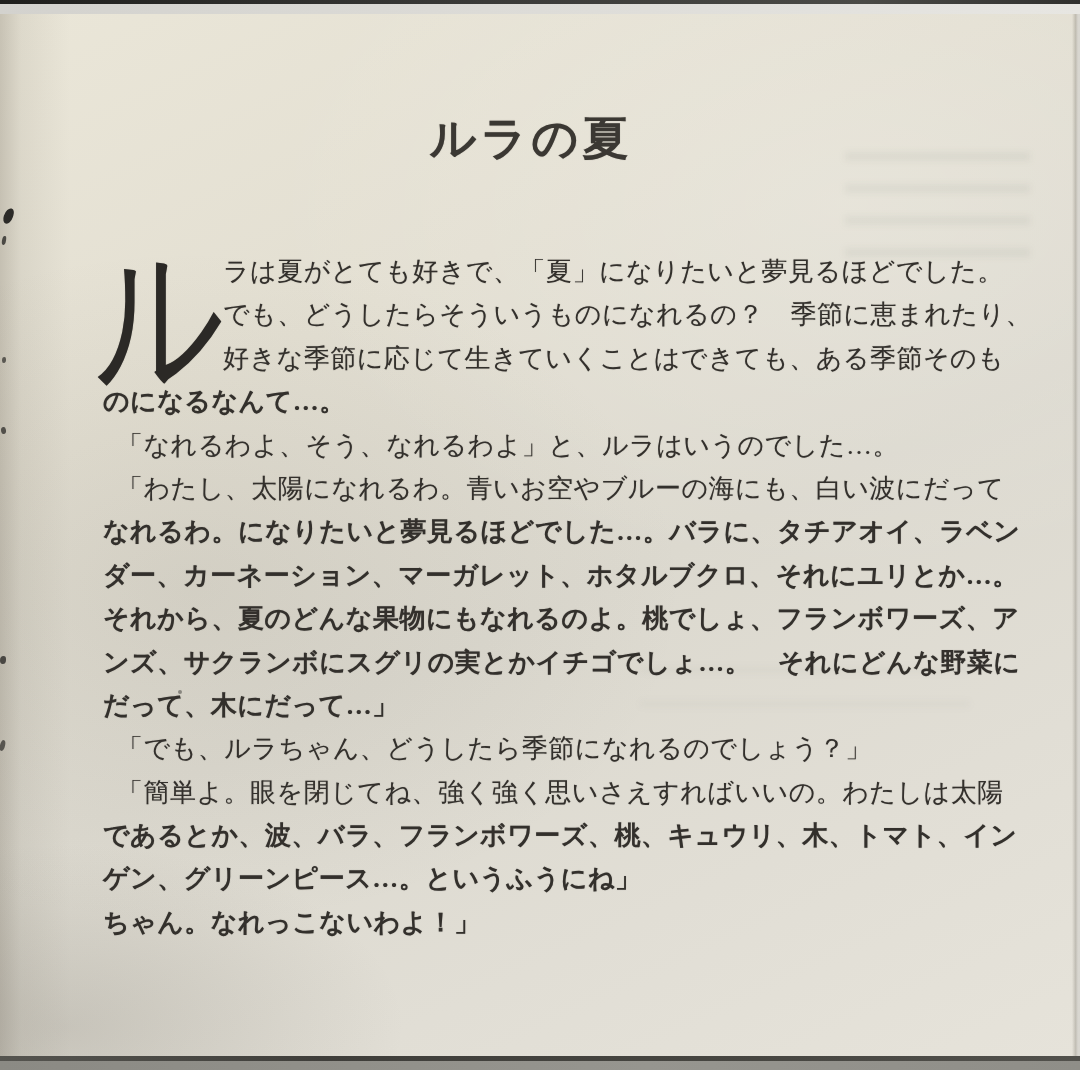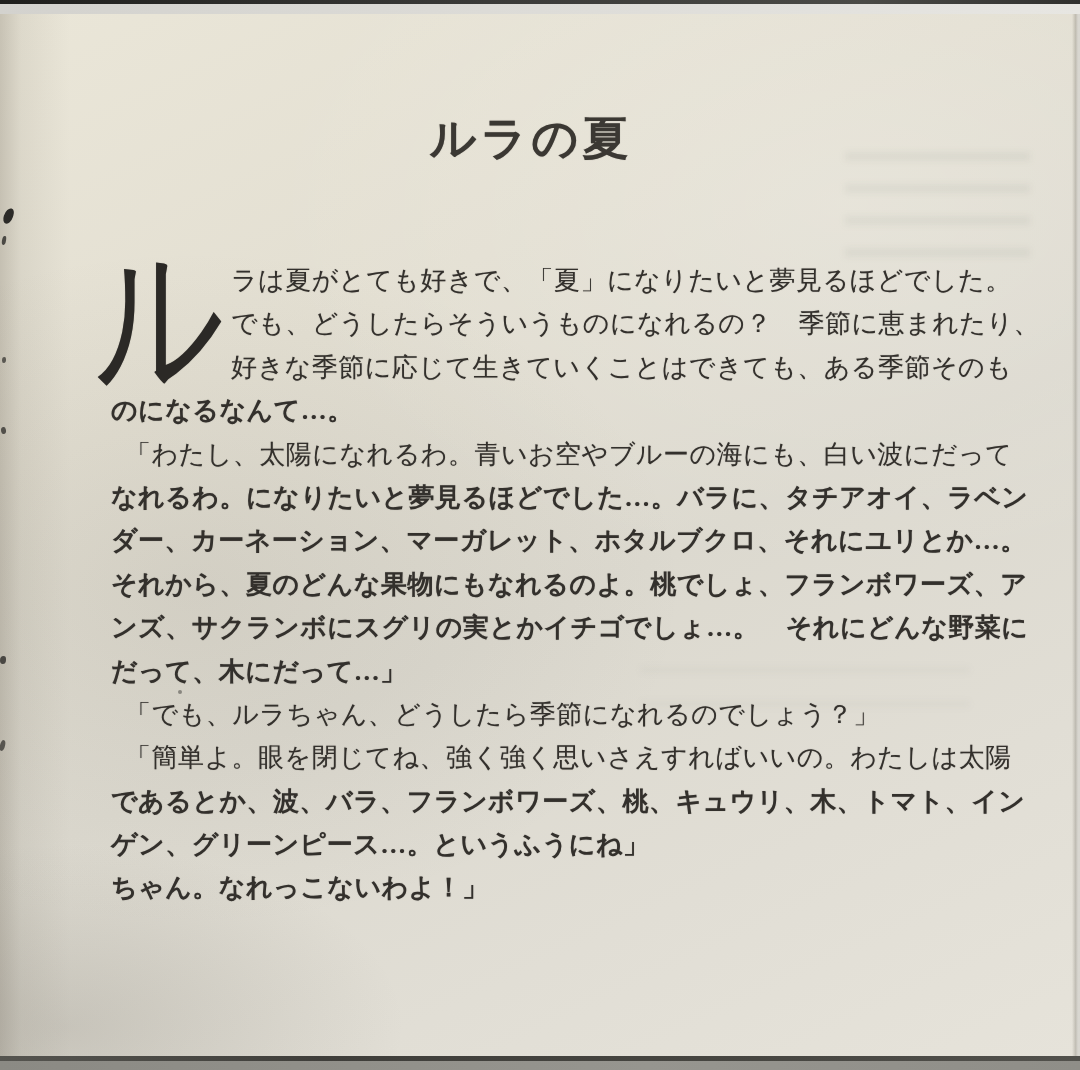--- a/index.html
+++ b/index.html
@@ -88,24 +88,23 @@
   }
 
   .dropcap {
     position:absolute; left:94px; top:234px;
     font-size:168px; line-height:1; color:#2b2926;
     transform:scaleX(0.76); transform-origin:left top;
     text-shadow:0 0 1px rgba(43,41,38,0.4);
   }
 
   .body-lines {
-    position:absolute; left:103px; top:259px; width:886px;
+    position:absolute; left:103px; top:250px; width:886px;
     color:#33302c;
     text-shadow:0 0 1px rgba(51,48,44,0.38);
-    margin-left:8px;
   }
   .line {
     height:43.4px; line-height:43.4px;
     font-size:26px; letter-spacing:0.5px;
     white-space:nowrap;
   }
   .line.dropcap-offset { padding-left:120px; }
   .line.indent { padding-left:14px; }
   .line.flush { padding-left:0;font-weight:bold; }
 </style>
@@ -124,20 +123,21 @@
 
   <h1 class="title">ルラの夏</h1>
 
   <div class="dropcap">ル</div>
 
   <div class="body-lines">
       <div class="line dropcap-offset">ラは夏がとても好きで、「夏」になりたいと夢見るほどでした。</div>
       <div class="line dropcap-offset">でも、どうしたらそういうものになれるの？　季節に恵まれたり、</div>
       <div class="line dropcap-offset">好きな季節に応じて生きていくことはできても、ある季節そのも</div>
       <div class="line flush">のになるなんて…。</div>
+      <div class="line indent">「なれるわよ、そう、なれるわよ」と、ルラはいうのでした…。</div>
       <div class="line indent">「わたし、太陽になれるわ。青いお空やブルーの海にも、白い波にだって</div>
       <div class="line flush">なれるわ。になりたいと夢見るほどでした…。バラに、タチアオイ、ラベン</div>
       <div class="line flush">ダー、カーネーション、マーガレット、ホタルブクロ、それにユリとか…。</div>
       <div class="line flush">それから、夏のどんな果物にもなれるのよ。桃でしょ、フランボワーズ、ア</div>
       <div class="line flush">ンズ、サクランボにスグリの実とかイチゴでしょ…。　それにどんな野菜に</div>
       <div class="line flush">だって、木にだって…」</div>
       <div class="line indent">「でも、ルラちゃん、どうしたら季節になれるのでしょう？」</div>
       <div class="line indent">「簡単よ。眼を閉じてね、強く強く思いさえすればいいの。わたしは太陽</div>
       <div class="line flush">であるとか、波、バラ、フランボワーズ、桃、キュウリ、木、トマト、イン</div>
       <div class="line flush">ゲン、グリーンピース…。というふうにね」</div>

